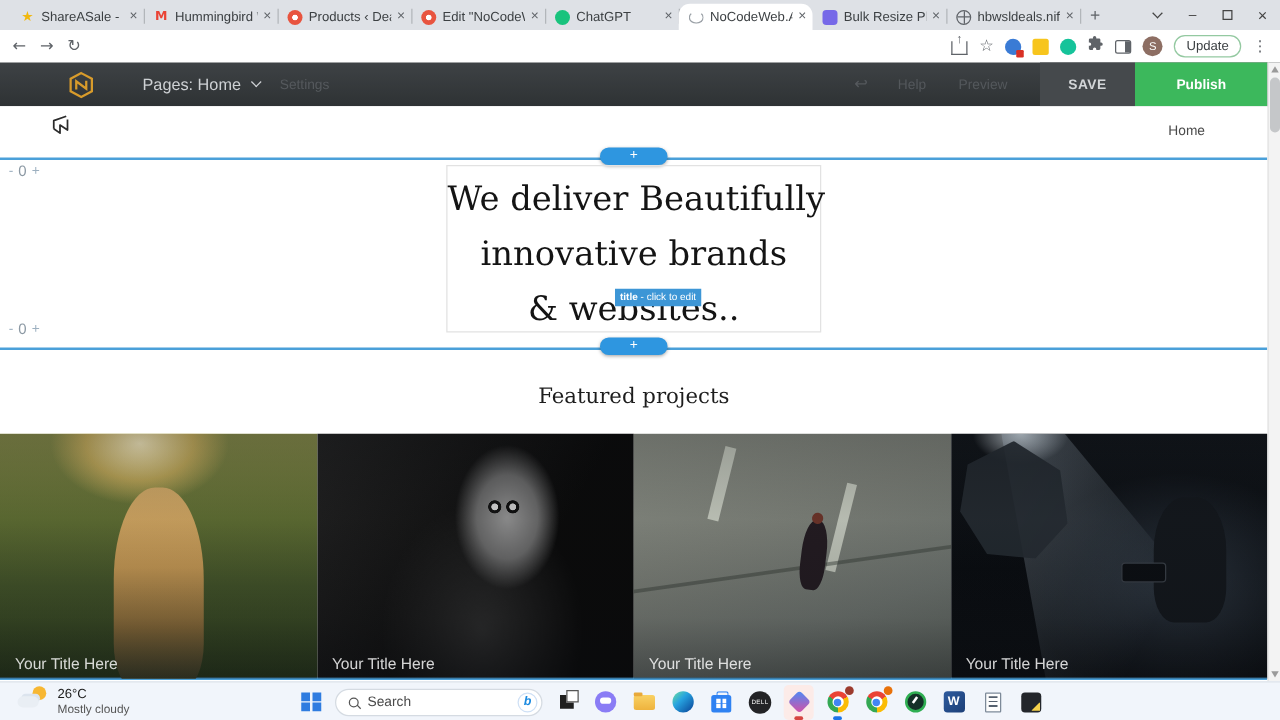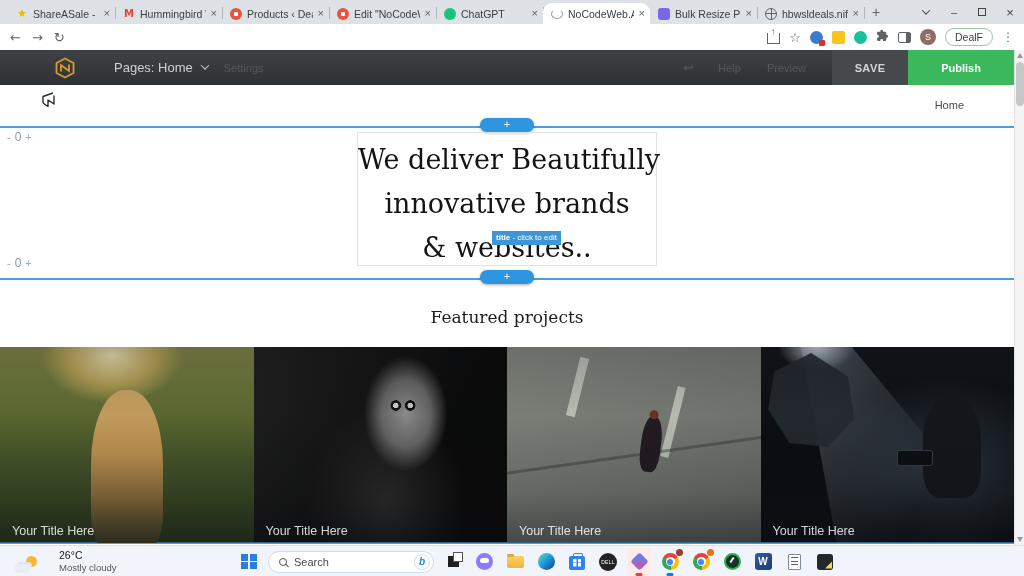--- a/index.html
+++ b/index.html
@@ -119,21 +119,21 @@
     radial-gradient(55px 35px at 22% 0%,rgba(236,246,252,.9),transparent 70%),
     radial-gradient(160px 120px at 72% 62%,rgba(80,95,112,.5),transparent 75%),
     linear-gradient(180deg,#12161b,#0a0d11 55%,#0d1014)}
   .card4 .beam{position:absolute;inset:0;z-index:1;background:linear-gradient(118deg,rgba(195,210,224,.45),rgba(170,190,205,.15) 45%,transparent 68%);clip-path:polygon(16% 0,36% 0,100% 100%,30% 100%)}
   .card4 .umbrella{position:absolute;left:3%;top:3%;width:86px;height:94px;background:#262c33;opacity:.92;z-index:1;clip-path:polygon(50% 0,93% 25%,100% 70%,70% 100%,25% 96%,0 60%,7% 20%)}
   .card4 .photog{position:absolute;right:13%;top:26%;width:58px;height:100px;background:#14181d;border-radius:42% 42% 28% 28%;z-index:1}
   .card4 .photog::after{content:"";position:absolute;left:-26px;top:52px;width:34px;height:14px;background:#0c0f13;border:1px solid #3a4048;border-radius:3px}
 
   
   #taskbar{position:absolute;left:0;top:545px;width:1024px;height:31px;background:#f1f5fb;border-top:1px solid #dde3ea;display:flex;align-items:center}
-  .weather{display:flex;align-items:flex-end;gap:21px;margin-left:14px}
+  .weather{display:flex;align-items:flex-start;gap:8px;margin-left:14px}
   .wicon{width:24px;height:17px;position:relative}
   .wicon .sun{position:absolute;right:1px;top:0;width:11px;height:11px;border-radius:50%;background:#f7b733}
   .wicon .cloud{position:absolute;left:0;bottom:0;width:17px;height:9px;border-radius:6px;background:#e9eef4;box-shadow:2px -3px 0 -1px #dce4ee}
   .wtext{line-height:1.2}
   .temp{font-size:10.5px;color:#1b1b1b}
   .cond{font-size:9.5px;color:#555}
   .centerbar{position:absolute;left:237px;top:0;height:31px;display:flex;align-items:center;gap:7px}
   .start{width:16px;height:16px;display:grid;grid-template-columns:7px 7px;gap:1.5px}
   .start i{width:7px;height:7px;background:#2f7ce0}
   .searchbox{width:166px;height:22px;border-radius:11px;background:#fff;border:1px solid #d5dbe2;display:flex;align-items:center;gap:7px;padding:0 3px 0 10px}
@@ -256,21 +256,21 @@
     <span class="ext-blue"></span>
     <span class="ext-yellow"></span>
     <span class="ext-green"></span>
     <span class="puzzle">
       <svg width="13" height="13" viewBox="0 0 24 24" fill="#5f6368">
           <path d="M20 11h-1V7a2 2 0 0 0-2-2h-4V4a2.5 2.5 0 1 0-5 0v1H4a2 2 0 0 0-2 2v4h1a2.5 2.5 0 1 1 0 5H2v4a2 2 0 0 0 2 2h4v-1a2.5 2.5 0 1 1 5 0v1h4a2 2 0 0 0 2-2v-4h1a2.5 2.5 0 1 0 0-5z"></path>
         </svg>
     </span>
     <span class="panel-ic"></span>
     <span class="avatar">S</span>
-    <span class="updatebtn">DealF</span>
+    <span class="updatebtn">Update</span>
     <span class="dots"></span>
   </div>
 </div>
 
 <div id="editorbar">
   <span class="eb-logo">
     <svg width="22" height="22" viewBox="0 0 22 22" fill="none" stroke="#d89b2b" stroke-width="1.8">
       <polygon points="11,1.5 19.5,6 19.5,16 11,20.5 2.5,16 2.5,6"></polygon>
       <polyline points="7,14.5 7,8 15,14 15,7.5"></polyline>
     </svg>

